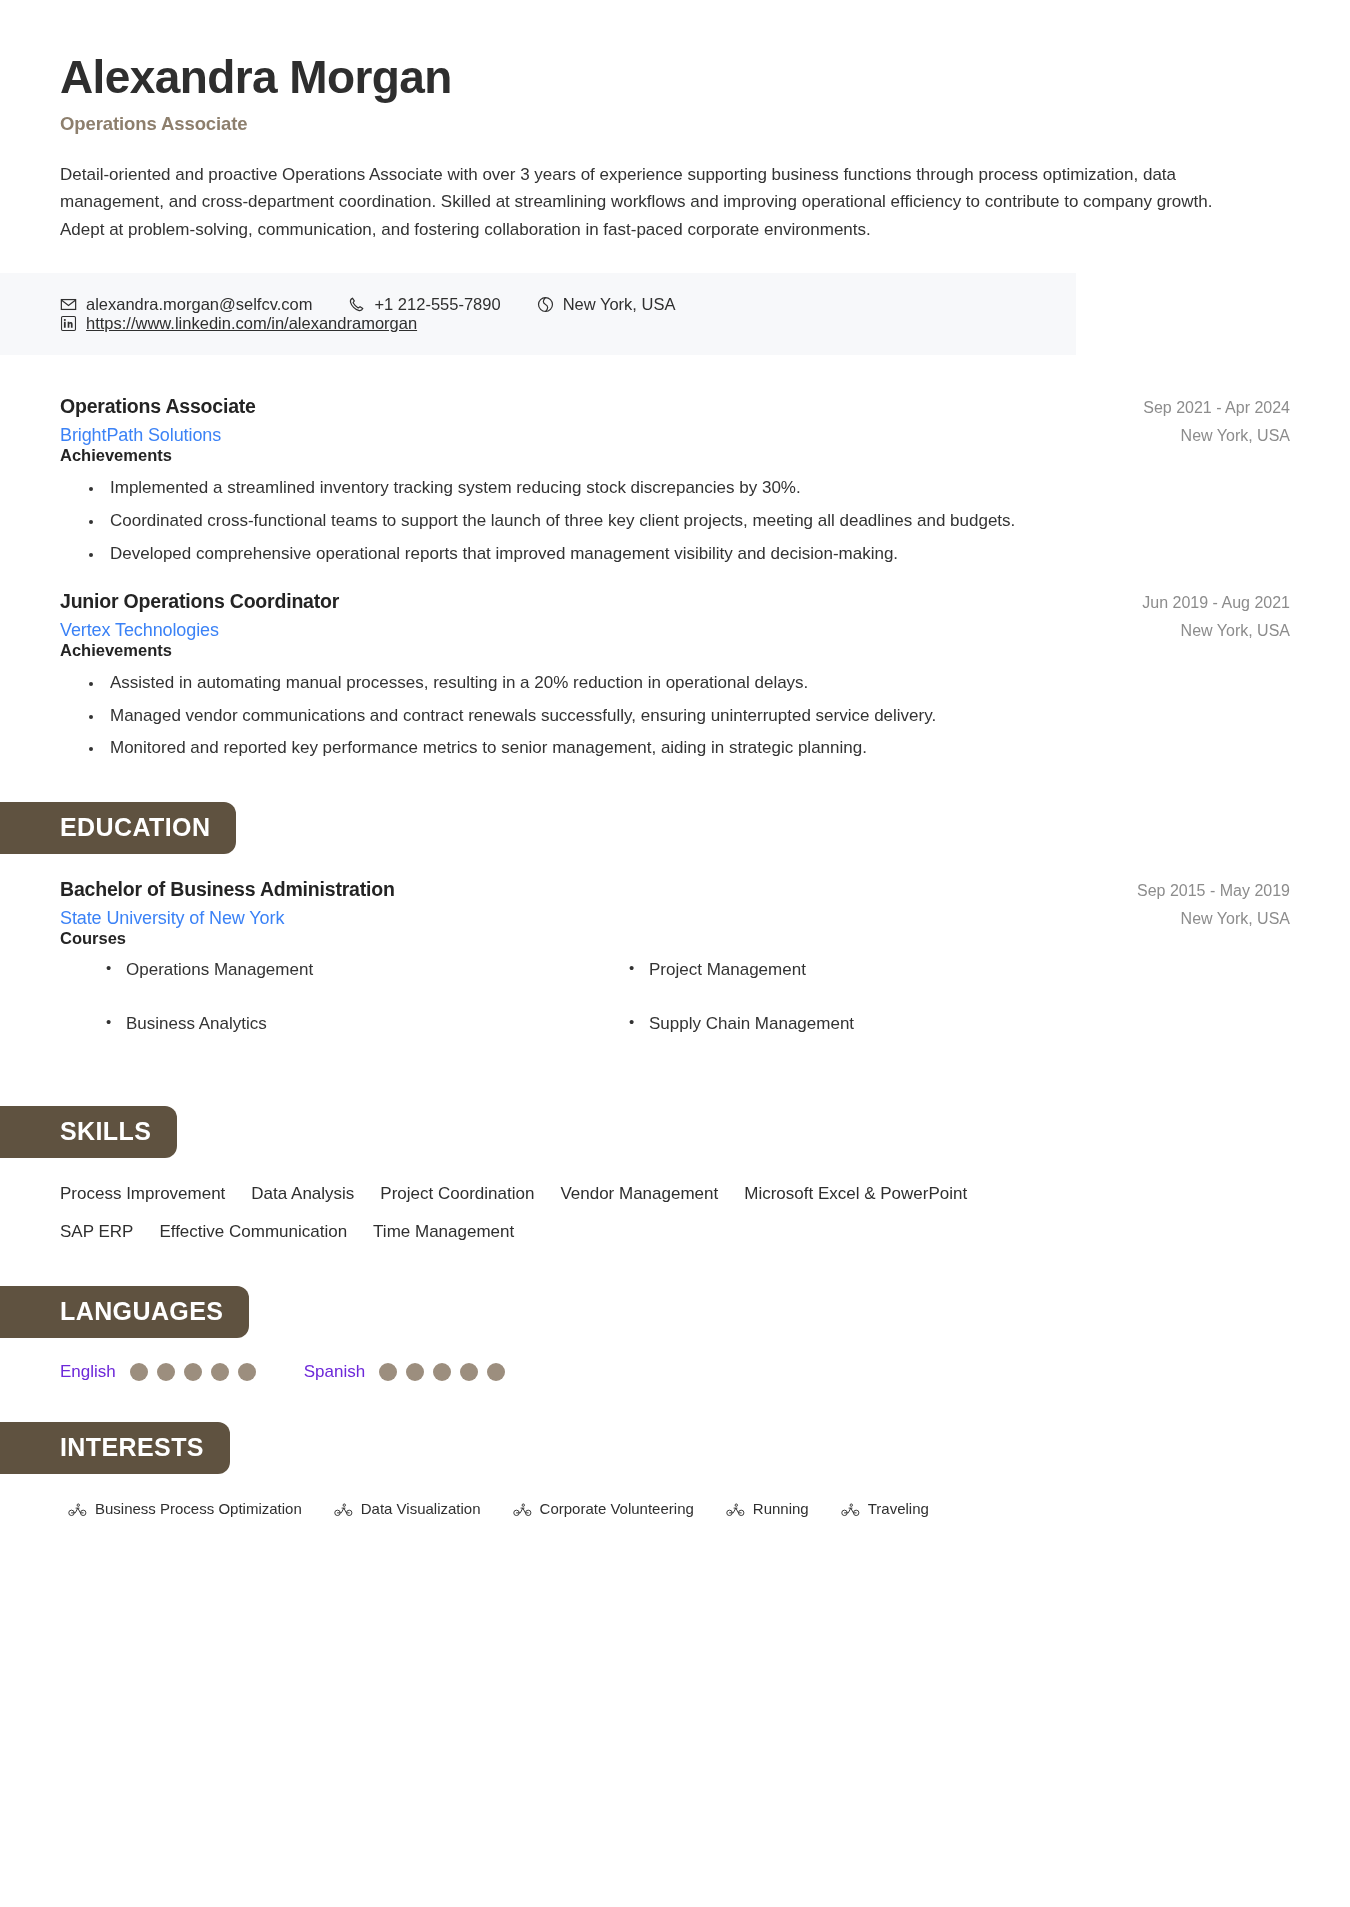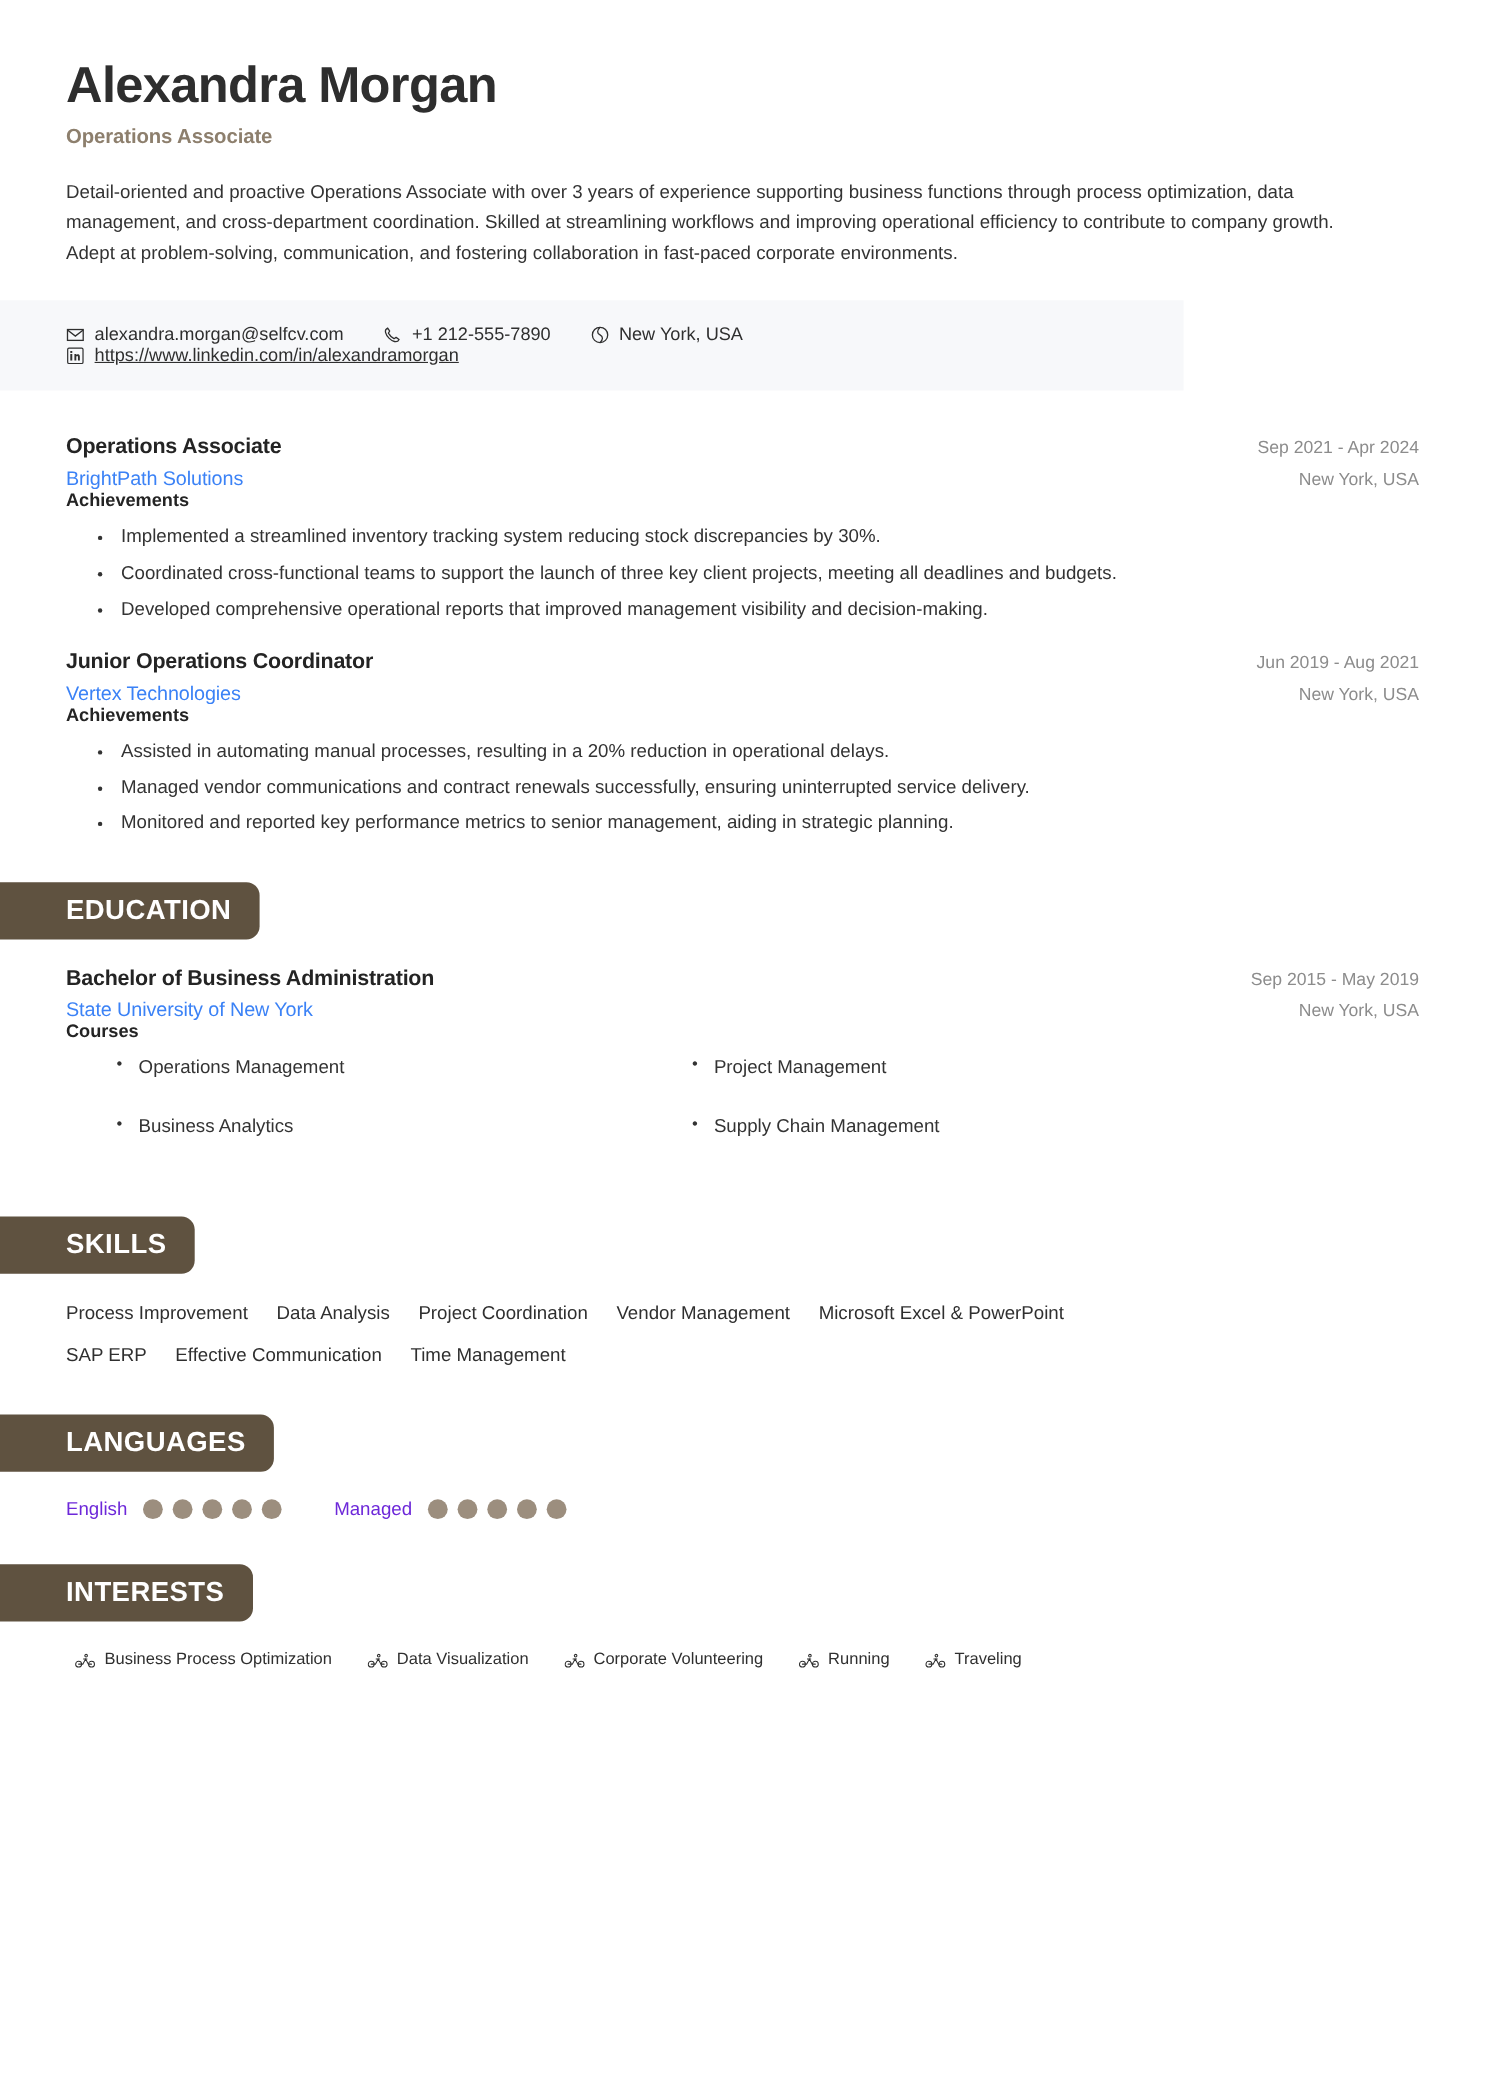--- a/index.html
+++ b/index.html
@@ -384,21 +384,21 @@
         <span class="lang-dots">
           <span class="dot"></span>
           <span class="dot"></span>
           <span class="dot"></span>
           <span class="dot"></span>
           <span class="dot"></span>
         </span>
       </div>
 
       <div class="lang-item">
-        <span class="lang-name">Managed</span>
+        <span class="lang-name">Spanish</span>
         <span class="lang-dots">
           <span class="dot"></span>
           <span class="dot"></span>
           <span class="dot"></span>
           <span class="dot"></span>
           <span class="dot"></span>
         </span>
       </div>
 
     </div>

